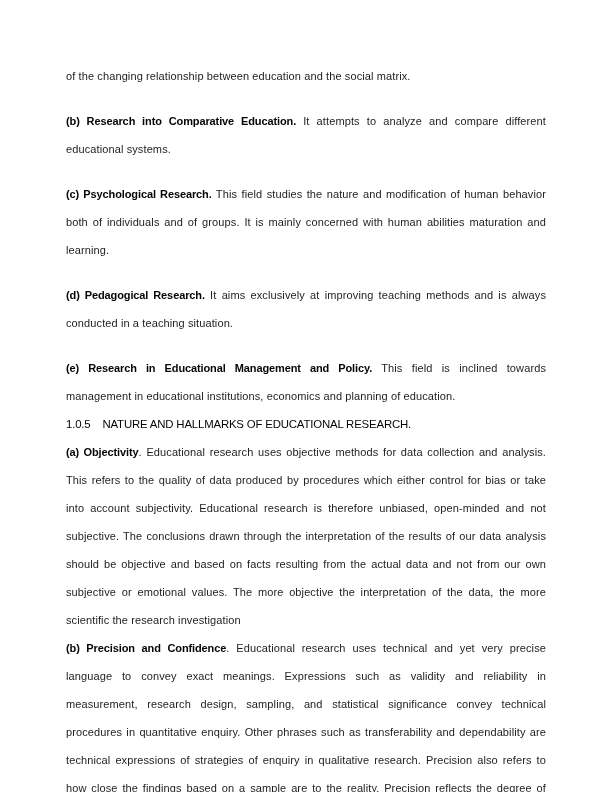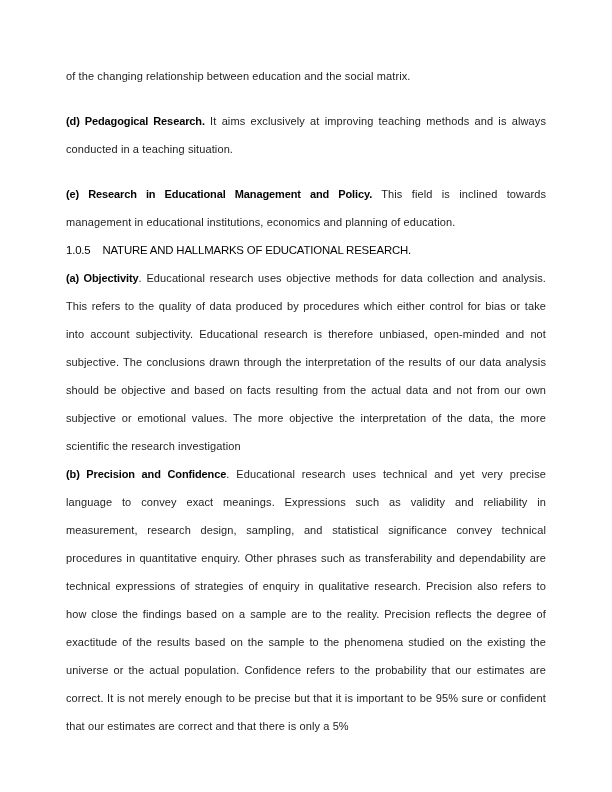--- a/index.html
+++ b/index.html
@@ -88,21 +88,27 @@
 </head>
 <body>
 
 <div class="page">
   <div class="content">
 
     <p class="para gap-after">
       <span>of the changing relationship between education and the social matrix.</span>
     </p>
 
+    <p class="para gap-after">
+      <span class="lead">(b) Research into Comparative Education.</span><span> It attempts to analyze and compare different educational systems.</span>
+    </p>
 
+    <p class="para gap-after">
+      <span class="lead">(c) Psychological Research.</span><span> This field studies the nature and modification of human behavior both of individuals and of groups. It is mainly concerned with human abilities maturation and learning.</span>
+    </p>
 
     <p class="para gap-after">
       <span class="lead">(d) Pedagogical Research.</span><span> It aims exclusively at improving teaching methods and is always conducted in a teaching situation.</span>
     </p>
 
     <p class="para">
       <span class="lead">(e) Research in Educational Management and Policy.</span><span> This field is inclined towards management in educational institutions, economics and planning of education.</span>
     </p>
 
     <h2 class="section-heading heading-block">

